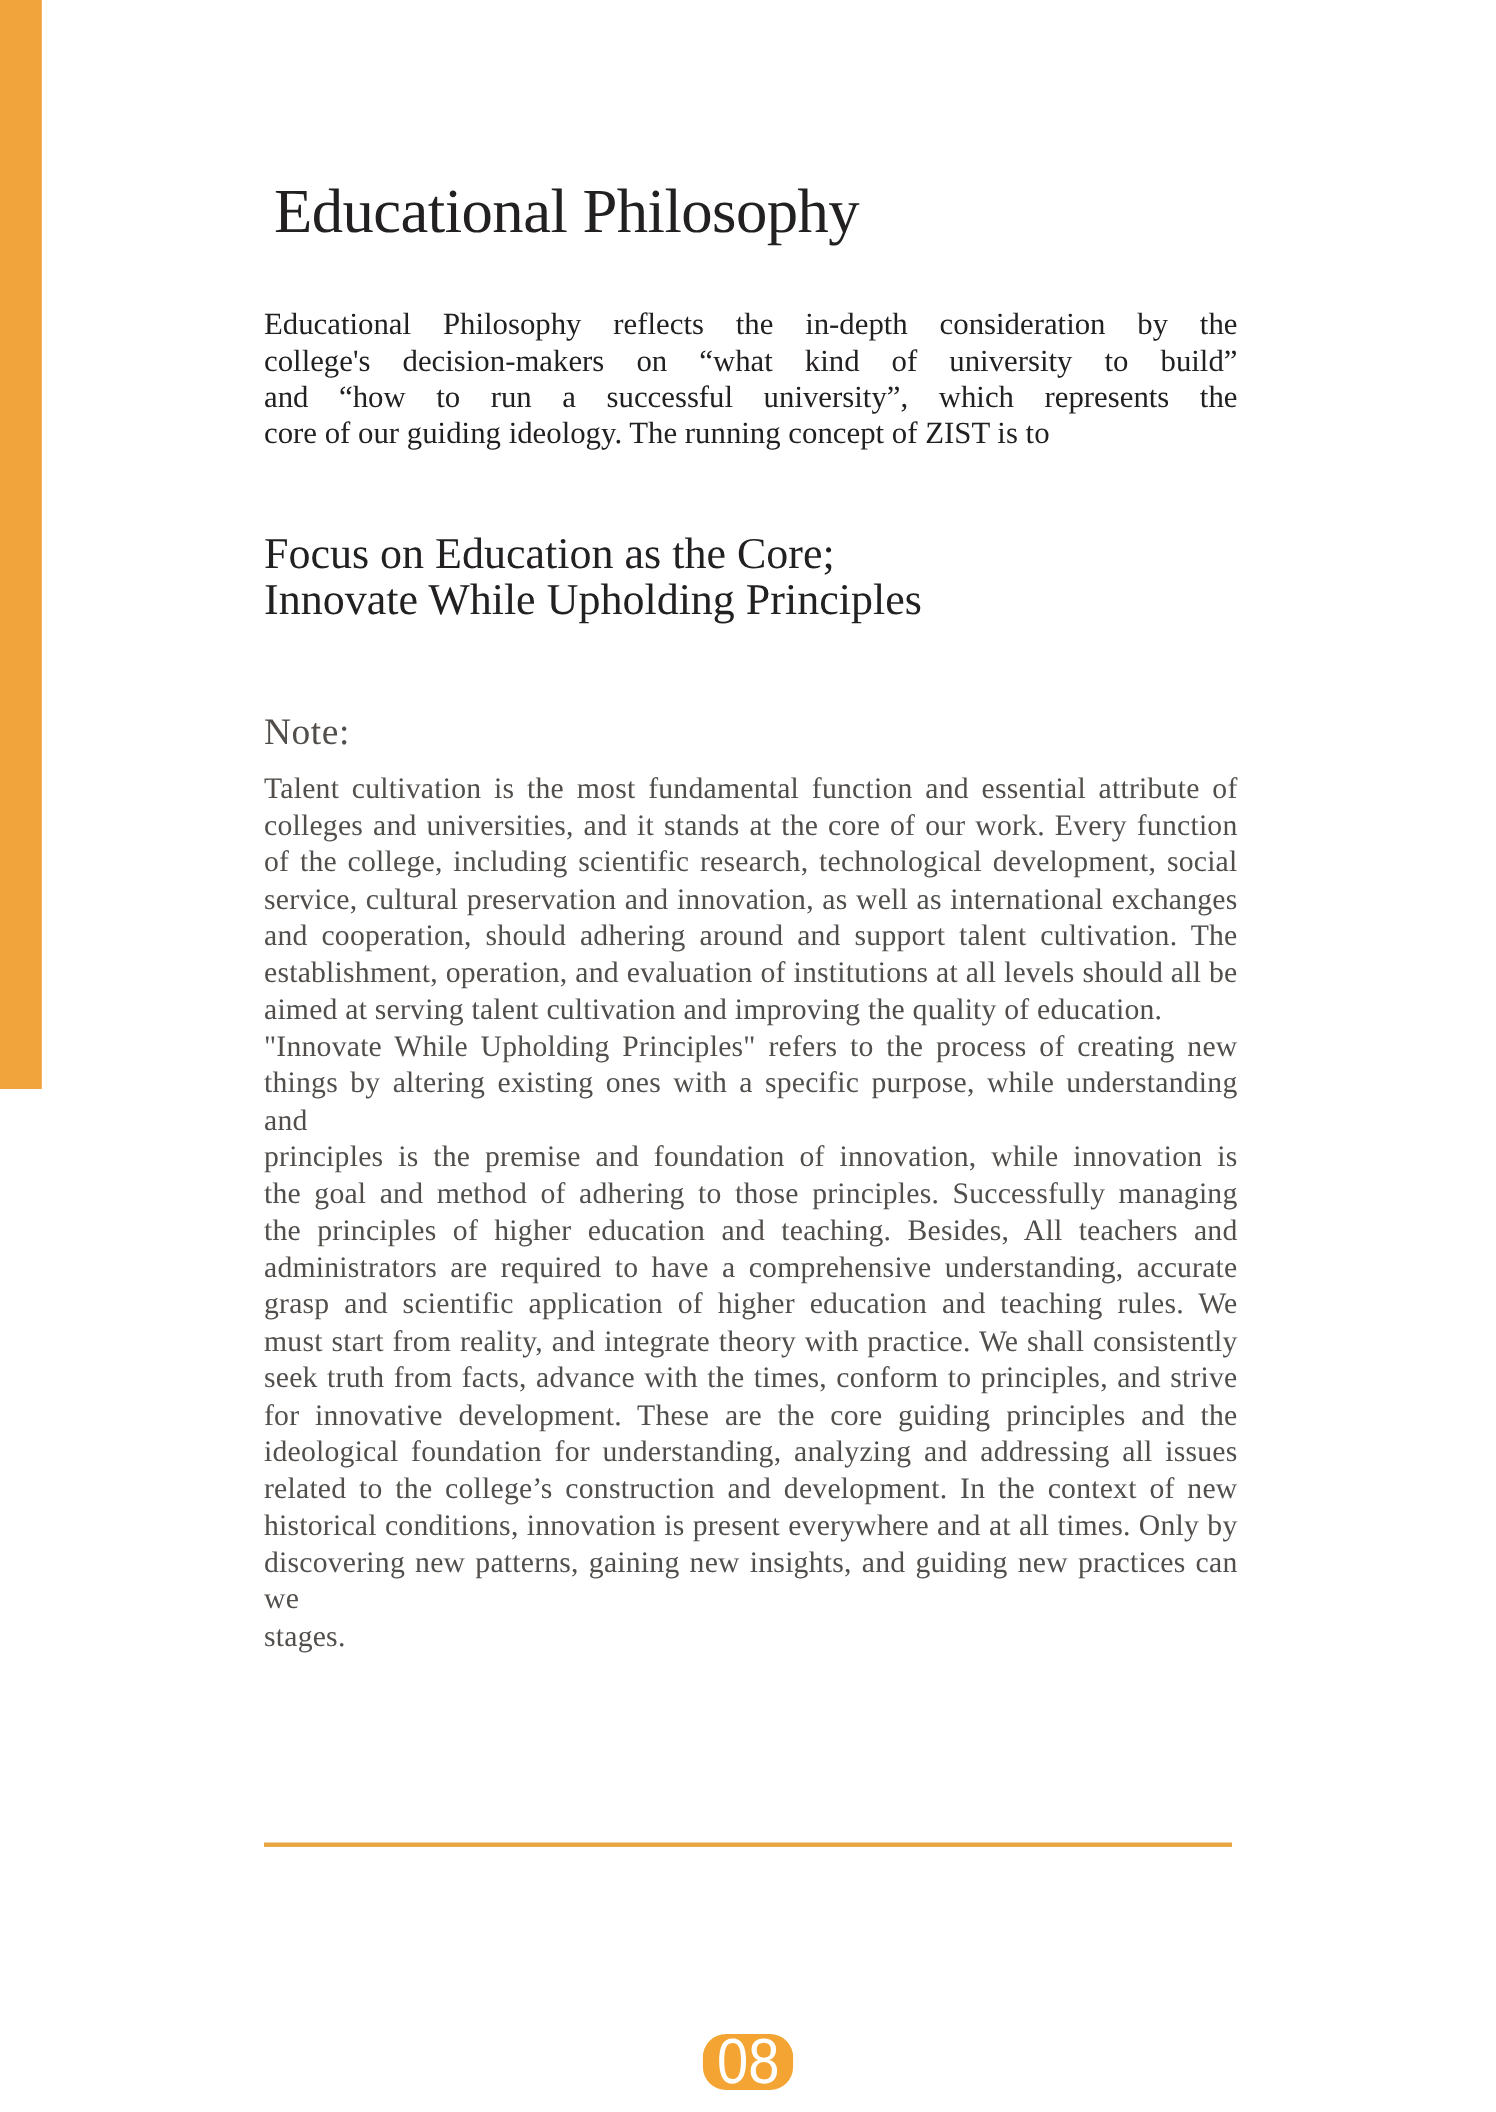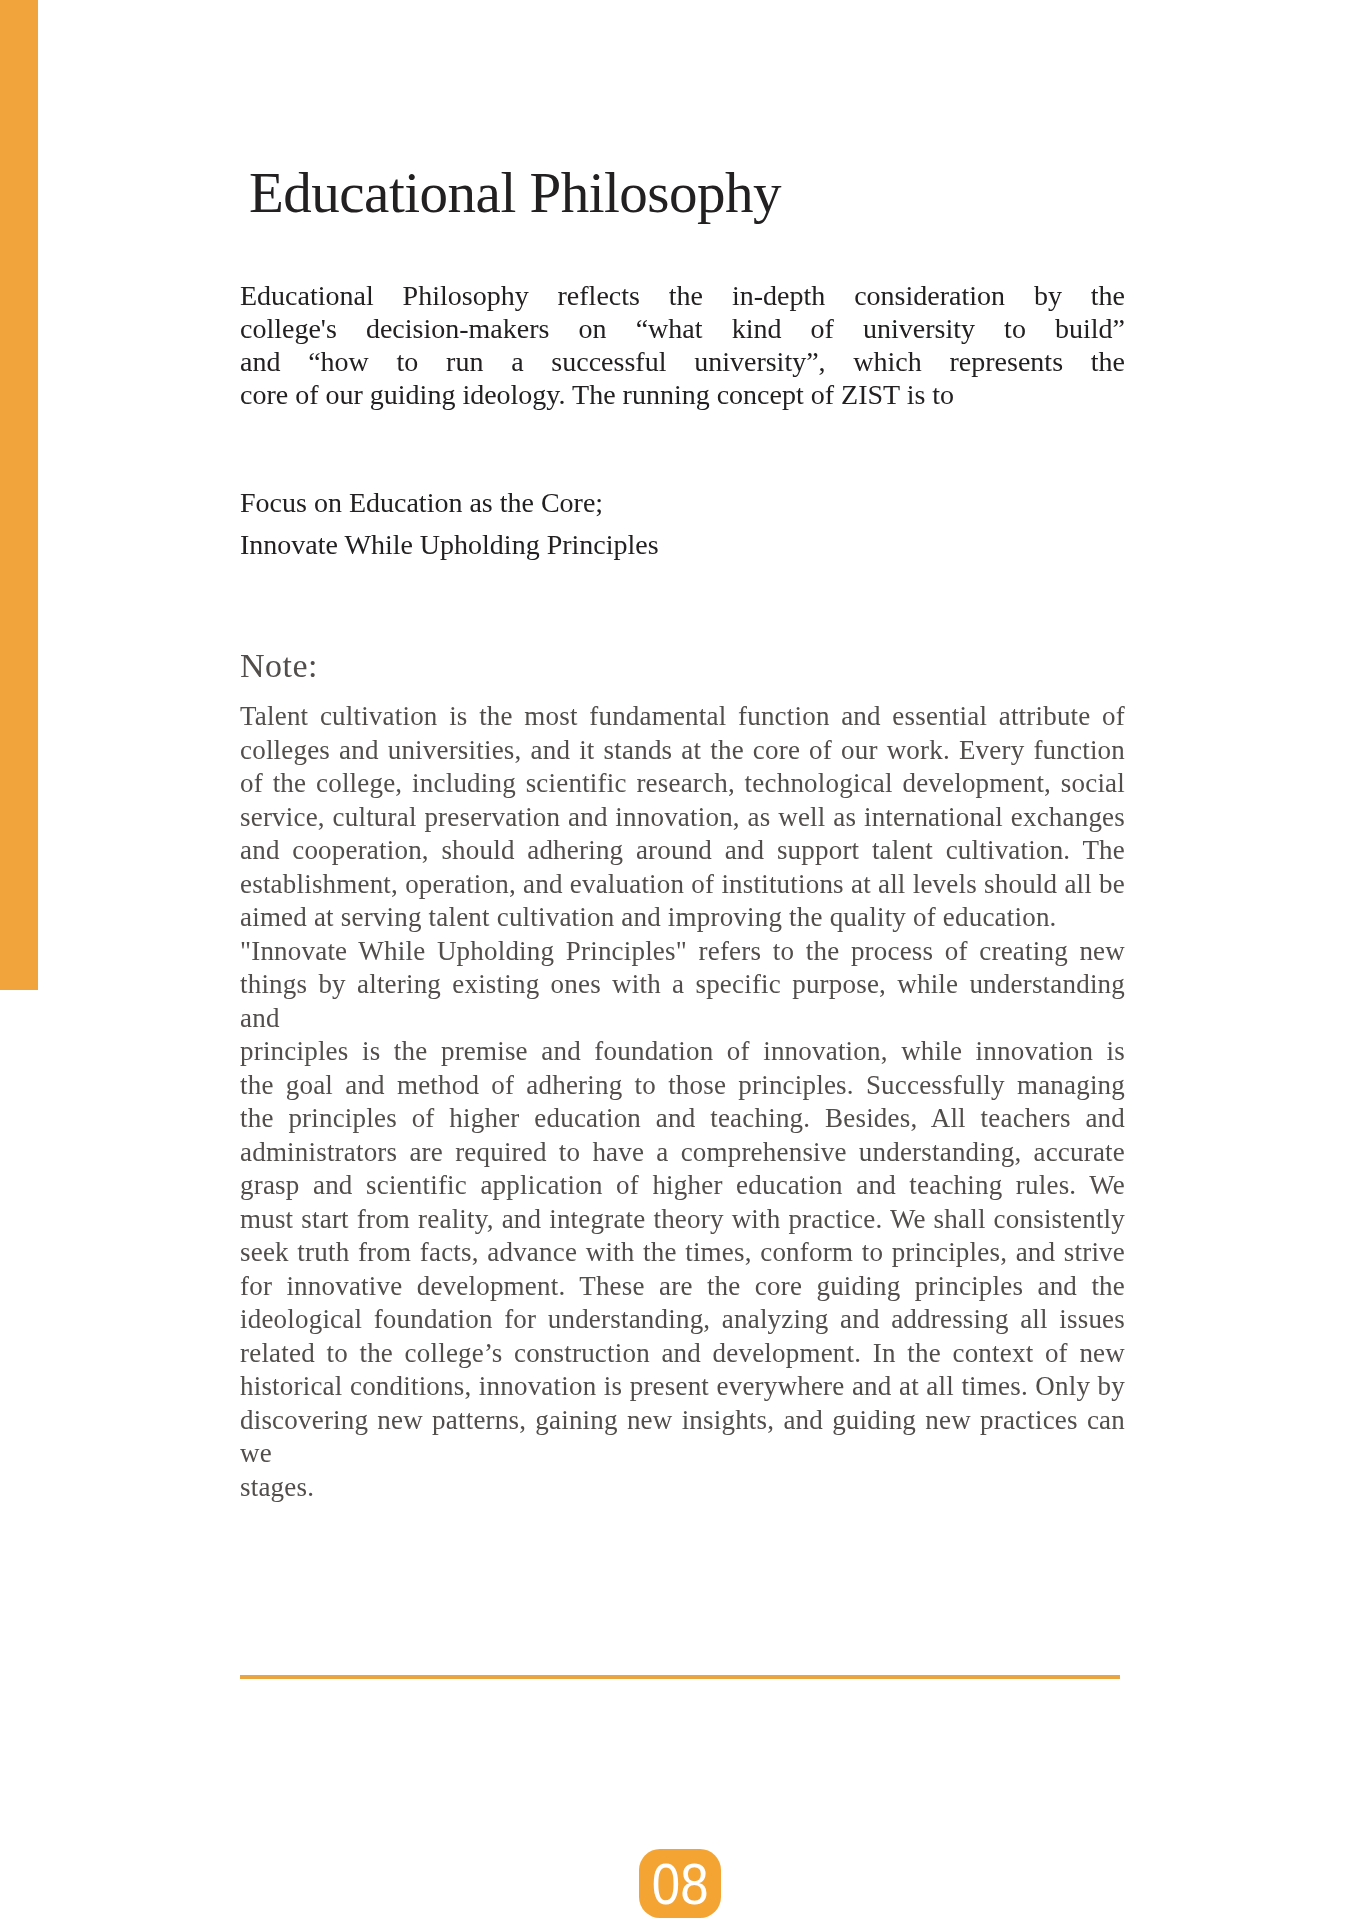--- a/index.html
+++ b/index.html
@@ -18,42 +18,42 @@
     font-size:57px;letter-spacing:-0.5px;line-height:1.1;
     color:var(--ink,#232021);white-space:nowrap;
   }
   #intro-paragraph{
     left:240px;top:279px;width:885px;
     font-size:28px;line-height:33px;
     color:var(--ink,#232021);
   }
   #section-heading{
     left:240px;top:482px;width:900px;
-    font-size:28px;line-height:42px;
+    font-size:40px;line-height:42px;
     color:var(--ink,#232021);white-space:nowrap;
   }
   #note-label{
     left:240px;top:647px;
     font-size:34px;letter-spacing:0.5px;
     color:var(--muted,#514E4B);
   }
   #body-paragraph{
     left:240px;top:700px;width:885px;
     font-size:27px;line-height:33.5px;letter-spacing:0.2px;
     color:var(--muted,#514E4B);
   }
   .jline{text-align:justify;text-align-last:justify;}
   .jline.jend{text-align-last:left;}
   #section-heading .jline{text-align:left;text-align-last:left;}
   #divider-line{
     left:240px;top:1675px;width:880px;height:4px;
     background:var(--accent_line,#E9A540);
   }
   #page-number-badge{
-    left:639px;top:1849px;width:82px;height:69px;
+    left:639px;top:1849px;width:82px;height:51px;
     background:var(--accent_badge,#F4A432);
     display:flex;align-items:center;justify-content:center;border-radius:21px;
   }
   #page-number-badge .num{
     font-family:"Liberation Sans","DejaVu Sans",sans-serif;
     font-size:58px;line-height:71px;color:#ffffff;
     transform:scaleX(0.88);
   }
 </style>
 </head>

